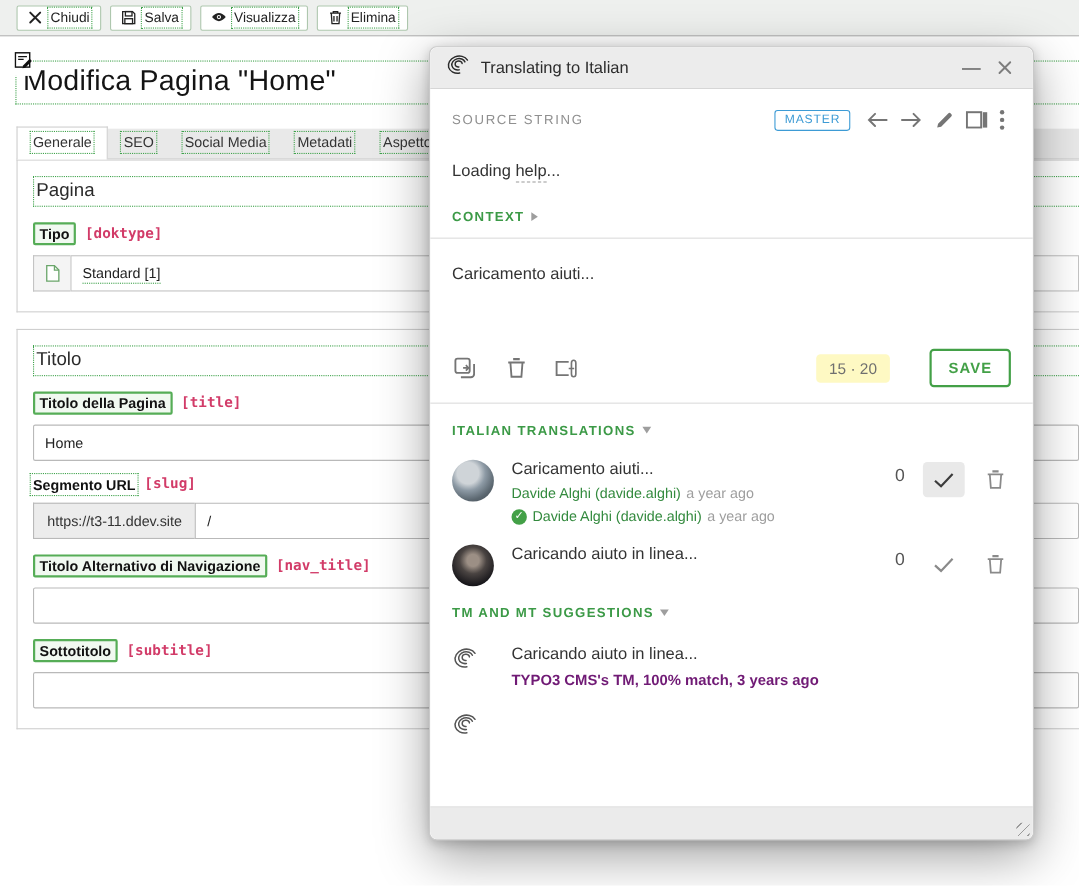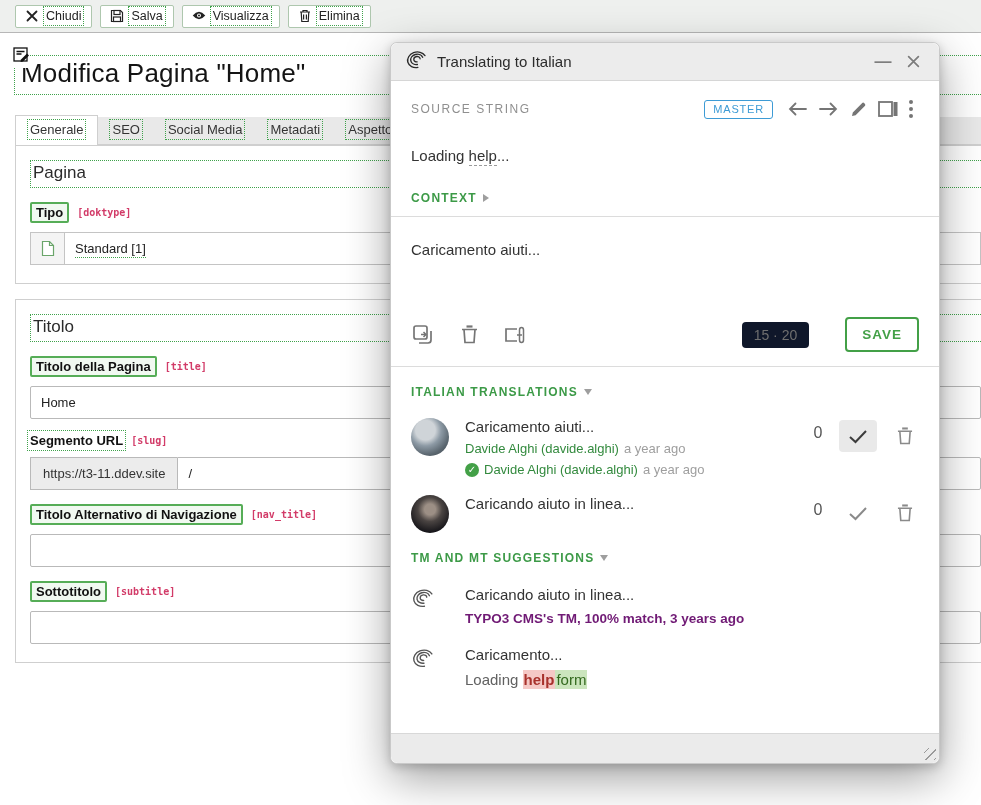--- a/index.html
+++ b/index.html
@@ -33,21 +33,21 @@
   
   .panel { margin-left:15px; border:1px solid #cfcfcf; border-right:none; background:#fff; padding:14px 0 18px 14px; }
   .panel + .panel { margin-top:15px; }
   .sect-head { font-size:17px; color:#2b2b2b; padding:2px 0 4px 2px;
     border-top:1px dotted #3fa24b; border-bottom:1px dotted #3fa24b; border-left:1px dotted #3fa24b; }
   .frow { margin-top:14px; }
   .flabel-line { display:flex; align-items:center; gap:8px; margin-bottom:9px; }
   .flabel { font-size:13px; font-weight:bold; color:#111; }
   .flabel.boxed { border:2px solid #56ad57; background:#f1f9f1; border-radius:2px; padding:1px 4px; }
   .flabel.dotted { outline:1px dotted #3fa24b; outline-offset:2px; }
-  .fcode { font-family:"DejaVu Sans Mono","Liberation Mono",monospace; font-size:10px;
+  .fcode { font-family:"DejaVu Sans Mono","Liberation Mono",monospace; font-size:13px;
     font-weight:bold; color:#d23b68; }
   .control { display:flex; width:100%; }
   .icon-cell { width:34px; min-width:34px; background:#f4f4f4; border:1px solid #c4c4c4; border-right:none;
     display:flex; align-items:center; justify-content:center; }
   .sel-body { flex:1; border:1px solid #c4c4c4; background:#fff; font-size:13px; color:#222;
     padding:8px 10px; }
   .sel-body span { border-bottom:1px dotted #3fa24b; padding-bottom:1px; }
   .tinput { width:100%; height:33px; border:1px solid #b9b9b9; border-radius:2px; background:#fff;
     font-size:13px; color:#222; padding:0 10px; font-family:inherit; }
   .slug-group { display:flex; }
@@ -81,21 +81,21 @@
   .src-text .term { border-bottom:1px dashed #9a9a9a; padding-bottom:1px; }
   .ctx-row { margin-top:24px; }
   .tri-right { width:0; height:0; border-left:6px solid #9e9e9e; border-top:4.5px solid transparent; border-bottom:4.5px solid transparent; }
   .tri-down { width:0; height:0; border-top:6px solid #9e9e9e; border-left:4.5px solid transparent; border-right:4.5px solid transparent; }
   .divider { border:none; border-top:1px solid #dcdcdc; margin:0 -20px; }
   .divider.ctx { margin-top:10px; }
   .trans-area { font-size:15px; color:#333; margin-top:24px; height:62px; }
 
   .edit-toolbar { display:flex; align-items:center; gap:22px; margin-top:14px; }
   .eicon { width:24px; height:24px; display:flex; align-items:center; justify-content:center; cursor:pointer; }
-  .count-pill { margin-left:auto; background:#0f172a; border-radius:4px; color:#6f6f6f;
+  .count-pill { margin-left:auto; background:#fef9c3; border-radius:4px; color:#6f6f6f;
     font-size:14px; padding:5px 12px; }
   .save-btn { margin-left:14px; background:#fff; border:2px solid #43a047; color:#43a047;
     font-weight:bold; font-size:13.5px; letter-spacing:1px; border-radius:4px; padding:8px 15px; cursor:pointer; }
   .divider.below-tools { margin-top:14px; }
 
   .sect-row { margin-top:15px; }
   .titem { display:flex; margin-top:18px; }
   .avatar { width:38px; height:38px; border-radius:50%; margin-right:16px; flex:none; }
   .avatar.a1 { background:radial-gradient(circle at 38% 32%, #cfd4d8 0 28%, #8d9aa5 45%, #5b6770 70%, #3c454c 100%); }
   .avatar.a2 { background:radial-gradient(circle at 50% 38%, #9c8f85 0 18%, #4a4442 40%, #17161a 75%); }
@@ -421,24 +421,20 @@
       <div class="sug-item">
         <span class="sug-logo">
           <svg width="24" height="21" viewBox="0 0 26 22" fill="none" stroke="#555" stroke-width="1.5" stroke-linecap="round">
               <g transform="rotate(-14 13 11)">
                 <path d="M23.5 8.5 A10.5 8.7 0 1 0 12.5 19.5"></path>
                 <path d="M20.5 9.7 A7 5.8 0 1 0 12.8 16.2"></path>
                 <path d="M17.3 10.6 A3.6 3 0 1 0 13.2 13.2"></path>
               </g>
             </svg>
         </span>
-        <div class="t-main">
-          <div class="t-text">Caricamento...</div>
-          <div class="diff-line"><span>Loading </span><span class="diff-removed">help</span><span class="diff-added">form</span></div>
-        </div>
       </div>
 
     </div>
 
     <div class="dlg-footer">
       <span class="resize-grip"></span>
     </div>
   </div>
 
 </div>

